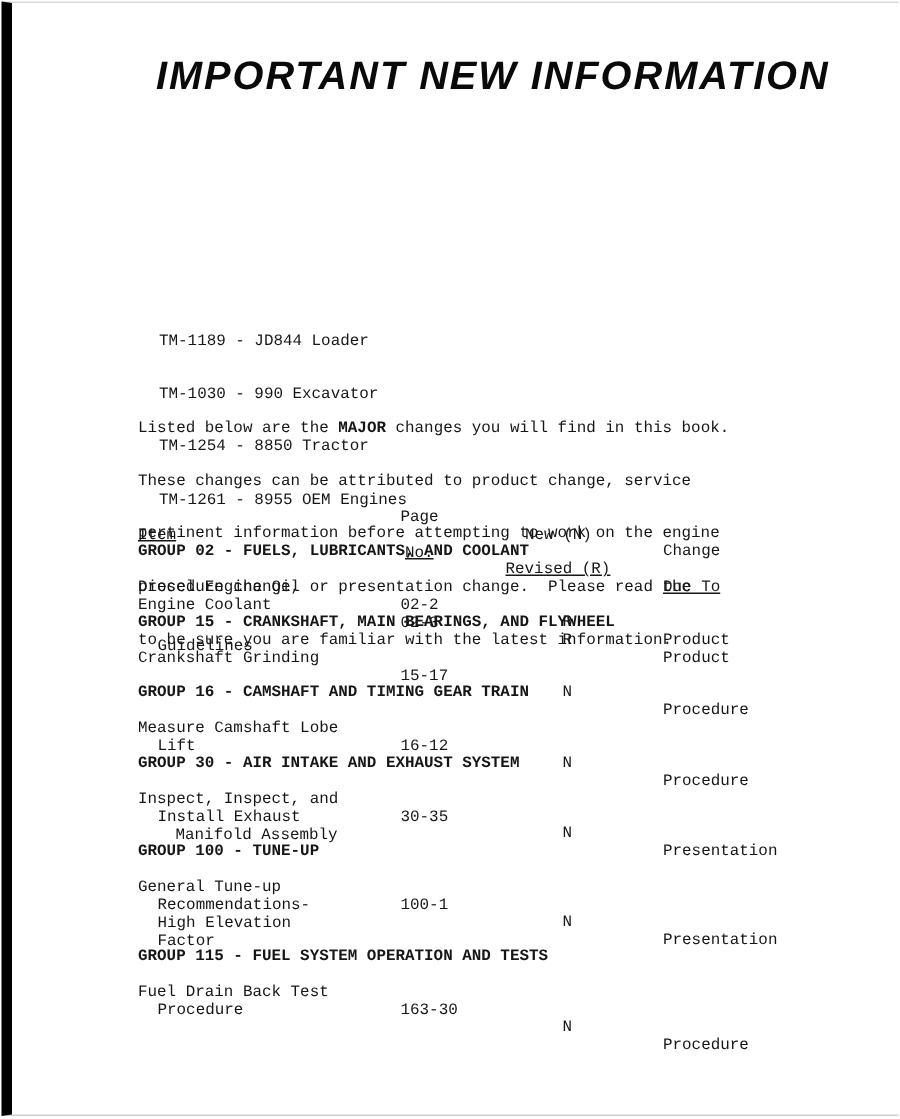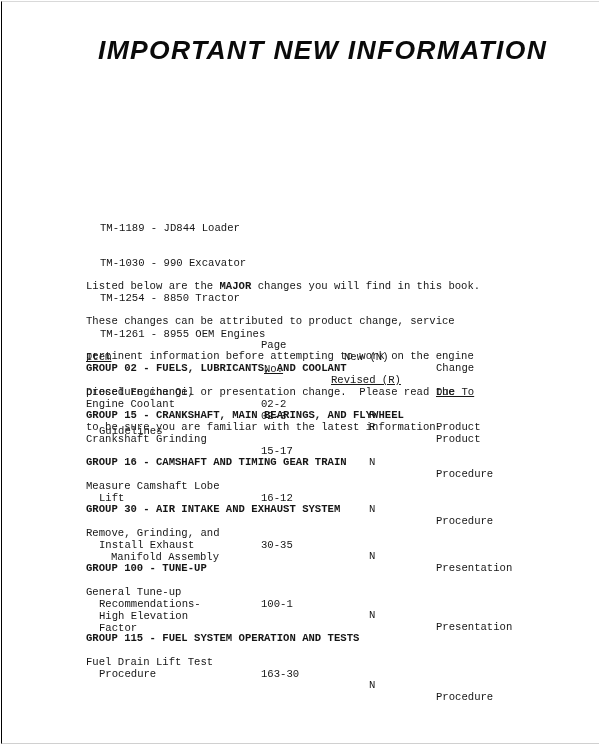--- a/index.html
+++ b/index.html
@@ -3,21 +3,21 @@
 <meta charset="utf-8">
 <style>
   html, body { margin: 0; padding: 0; }
   body {
     width: 600px; height: 746px; overflow: hidden;
     background: #ffffff;
     position: relative;
   }
   .page {
     position: absolute; left: 1px; top: 1px; width: 598px; height: 743px;
-    border-top: 1px solid #d9d9d9; border-left: 1px solid #000000;
+    border-top: 1px solid #d9d9d9; border-left: 7px solid #000000;
     border-bottom: 1px solid #d0d0d0;
     background: #ffffff;
     box-sizing: border-box;
   }
   .title {
     position: absolute; left: 96px; top: 33px; width: 440px;
     font-family: "Liberation Sans", sans-serif;
     font-weight: bold; font-style: italic;
     font-size: 26.5px; letter-spacing: 1.3px;
     color: #0a0a0a; white-space: nowrap;
@@ -112,21 +112,21 @@
       <span class="c-due">Procedure</span>
     </div>
     <div class="row" style="top:479px;">
       <span class="c-item" style="left:13px;">Lift</span>
     </div>
   </div>
 
   <div class="mono">
     <div class="row b" style="top:502px;">GROUP 30 - AIR INTAKE AND EXHAUST SYSTEM</div>
     <div class="row" style="top:514px;">
-      <span class="c-item">Remove, Grinding, and</span>
+      <span class="c-item">Inspect, Inspect, and</span>
       <span class="c-page">30-35</span>
       <span class="c-nr">N</span>
       <span class="c-due">Presentation</span>
     </div>
     <div class="row" style="top:526px;">
       <span class="c-item" style="left:13px;">Install Exhaust</span>
     </div>
     <div class="row" style="top:538px;">
       <span class="c-item" style="left:25px;">Manifold Assembly</span>
     </div>
@@ -147,21 +147,21 @@
       <span class="c-item" style="left:13px;">High Elevation</span>
     </div>
     <div class="row" style="top:609px;">
       <span class="c-item" style="left:13px;">Factor</span>
     </div>
   </div>
 
   <div class="mono">
     <div class="row b" style="top:631px;">GROUP 115 - FUEL SYSTEM OPERATION AND TESTS</div>
     <div class="row" style="top:643px;">
-      <span class="c-item">Fuel Drain Lift Test</span>
+      <span class="c-item">Fuel Drain Back Test</span>
       <span class="c-page">163-30</span>
       <span class="c-nr">N</span>
       <span class="c-due">Procedure</span>
     </div>
     <div class="row" style="top:655px;">
       <span class="c-item" style="left:13px;">Procedure</span>
     </div>
   </div>
 
 </div>

